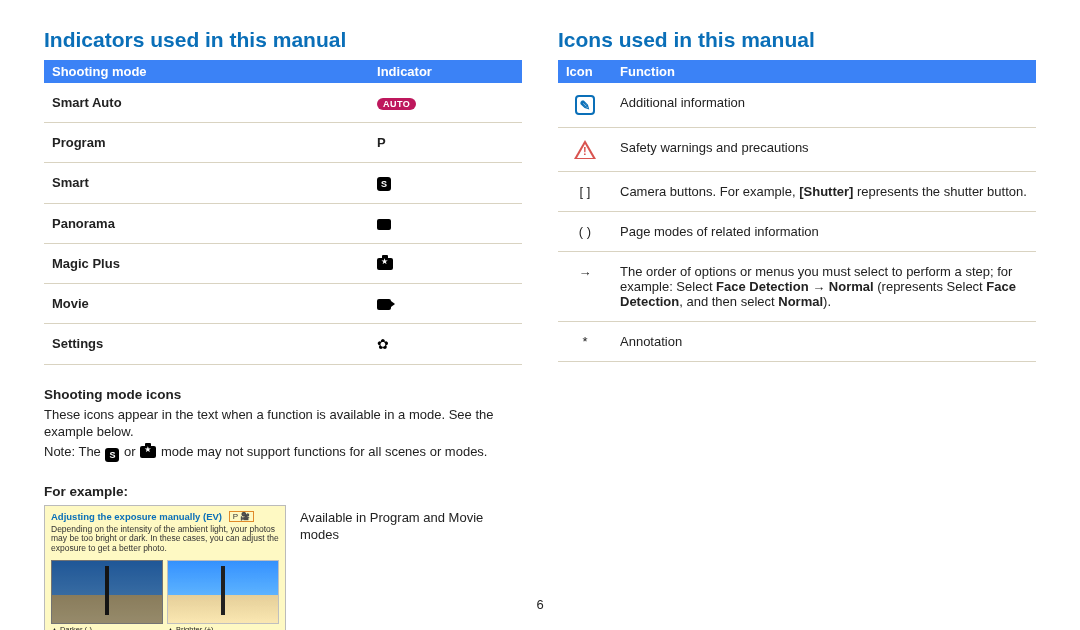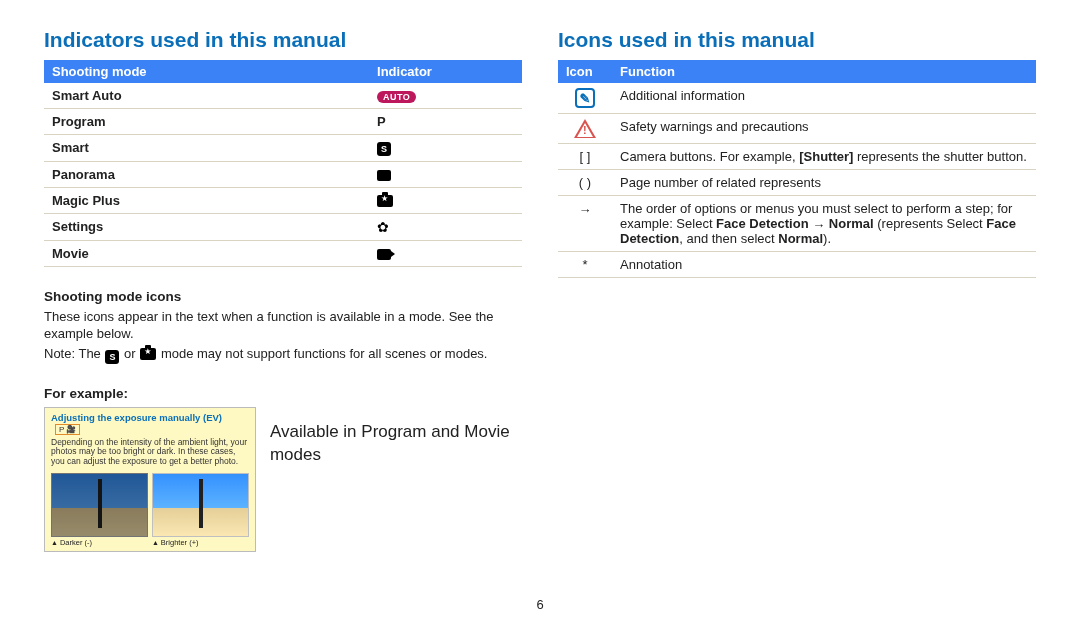--- a/index.html
+++ b/index.html
@@ -36,21 +36,21 @@
   table.ind thead th {
     background: #3b82f6;
     color: #fff;
     text-align: left;
     font-weight: 700;
     padding: 4px 8px;
     font-size: 13px;
   }
   table.ind td {
     border-bottom: 1px solid #d9d3c1;
-    padding: 5px 8px;
+    padding: 12px 8px;
     vertical-align: top;
   }
   table.ind td.bold { font-weight: 700; }
   table.icons thead th:first-child { width: 54px; }
   table.ind thead th:first-child { }
   .ind-col1 { width: 68%; }
   .ind-col2 { width: 32%; }
   table.icons td:first-child { text-align: center; }
   .auto-pill {
     display: inline-block;
@@ -114,21 +114,21 @@
     left:48%;
     top:8%;
     width:4px;
     height:80%;
     background:#1a1a1a;
   }
   .thumb .cap { font-size:7.5px; margin-top:2px; color:#222;}
   .thumb .cap:before { content:'▲ '; font-size:7px;}
   .thumb.dark .img { filter: brightness(0.75);}
   .thumb.bright .img { filter: brightness(1.25);}
-  .example-callout { font-size:17px; line-height:1.35; padding-top:4px;margin-top:10px;}
+  .example-callout { font-size:13px; line-height:1.35; padding-top:4px;}
   .sq-info {
     display:inline-block;
     width:20px; height:20px;
     border:2px solid #0a6fb8;
     border-radius:4px;
     color:#0a6fb8;
     font-weight:700;
     font-size:13px;
     text-align:center;
     line-height:17px;
@@ -200,26 +200,26 @@
           </tr>
           <tr>
             <td class="bold">Panorama</td>
             <td><span class="icon-pano"></span></td>
           </tr>
           <tr>
             <td class="bold">Magic Plus</td>
             <td><span class="icon-camera"></span></td>
           </tr>
           <tr>
+            <td class="bold">Movie</td>
+            <td><span class="icon-movie"></span></td>
+          </tr>
+          <tr>
             <td class="bold">Settings</td>
             <td><span class="icon-gear">✿</span></td>
-          </tr>
-          <tr>
-            <td class="bold">Movie</td>
-            <td><span class="icon-movie"></span></td>
           </tr>
         </tbody>
     </table>
 
     <div class="sub-head">Shooting mode icons</div>
     <p class="body">These icons appear in the text when a function is available in a mode. See the example below.</p>
     <p class="body note-icons">
       <span>Note: The </span><span class="icon-s">S</span><span> or </span><span class="icon-camera"></span><span> mode may not support functions for all scenes or modes.</span>
     </p>
 
@@ -267,21 +267,21 @@
           <tr>
             <td><span class="tri-warn"></span></td>
             <td class="richtext">Safety warnings and precautions</td>
           </tr>
           <tr>
             <td><span>[  ]</span></td>
             <td class="richtext"><span>Camera buttons. For example, </span><span class="b">[Shutter]</span><span> represents the shutter button.</span></td>
           </tr>
           <tr>
             <td><span>(  )</span></td>
-            <td class="richtext">Page number of related represents</td>
+            <td class="richtext">Page modes of related information</td>
           </tr>
           <tr>
             <td><span>→</span></td>
             <td class="richtext"><span>The order of options or menus you must select to perform a step; for example: Select </span><span class="b">Face Detection</span><span> → </span><span class="b">Normal</span><span> (represents Select </span><span class="b">Face Detection</span><span>, and then select </span><span class="b">Normal</span><span>).</span></td>
           </tr>
           <tr>
             <td><span>*</span></td>
             <td class="richtext">Annotation</td>
           </tr>
         </tbody>

